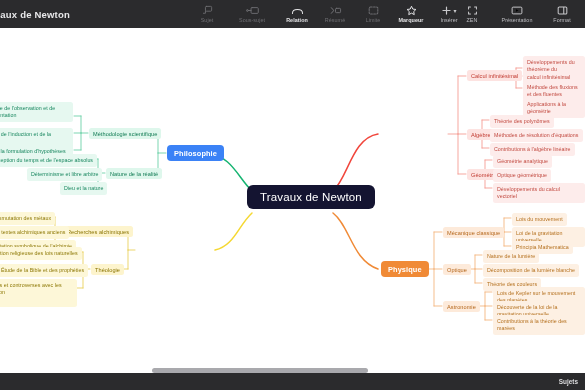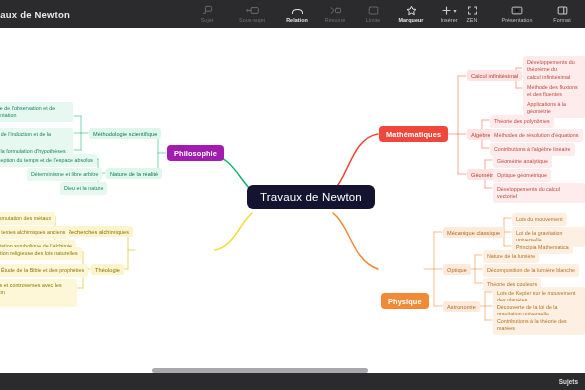--- a/index.html
+++ b/index.html
@@ -49,21 +49,21 @@
   
   .root {
     background:#141431; color:#ffffff;
     font-size:11.5px; border-radius:6px;
     padding:6px 13px; letter-spacing:.15px;
   }
   
   .l1 { font-size:7.4px; font-weight:700; color:#fff; border-radius:4px; padding:3.5px 7px; letter-spacing:.1px; }
   .l1.math { background:#f1463c; }
   .l1.phys { background:#f08a36; }
-  .l1.philo{ background:#a21caf; }
+  .l1.philo{ background:#3b82f6; }
   .l1.alch { background:#f5d832; color:#3b3100; }
 
   
   .l2 { font-size:5.6px; border-radius:2.5px; padding:2.5px 4px; letter-spacing:.05px; }
   .l2.math { background:#fde3e1; color:#c0392f; }
   .l2.phys { background:#fdeada; color:#b5671c; }
   .l2.philo{ background:#def7ec; color:#0f7a52; }
   .l2.alch { background:#fdf4cd; color:#8a7400; }
 
   
@@ -261,39 +261,38 @@
         <path d="M55 189 H48 M55 203 H48 M55 217 H48" stroke="#e9cf54" stroke-width="0.85"></path>
 
         <path d="M90 241 H83" stroke="#e9cf54" stroke-width="0.85"></path>
         <path d="M83 241 V224 M83 241 V260" stroke="#e9cf54" stroke-width="0.85"></path>
         <path d="M83 224 H76 M83 241 H76 M83 260 H76" stroke="#e9cf54" stroke-width="0.85"></path>
       </g>
     </svg>
 
     <div class="node root" style="left:247px; top:157px;">Travaux de Newton</div>
 
-    <div class="node l1 math" style="left:379px; top:98px;">Mathématiques</div>
 
     <div class="node l2 math" style="left:467px; top:42px;">Calcul infinitésimal</div>
     <div class="node l3 math" style="left:523px; top:28px; width:62px;">Développements du théorème du
 calcul infinitésimal</div>
     <div class="node l3 math" style="left:523px; top:53px; width:62px;">Méthode des fluxions et des fluentes</div>
     <div class="node l3 math" style="left:523px; top:70px; width:62px;">Applications à la géométrie</div>
 
     <div class="node l2 math" style="left:467px; top:101px;">Algèbre</div>
     <div class="node l3 math" style="left:490px; top:87px;">Théorie des polynômes</div>
     <div class="node l3 math" style="left:490px; top:101px;">Méthodes de résolution d'équations</div>
     <div class="node l3 math" style="left:490px; top:115px;">Contributions à l'algèbre linéaire</div>
 
     <div class="node l2 math" style="left:467px; top:141px;">Géométrie</div>
     <div class="node l3 math" style="left:493px; top:127px;">Géométrie analytique</div>
     <div class="node l3 math" style="left:493px; top:141px;">Optique géométrique</div>
     <div class="node l3 math" style="left:493px; top:155px;">Développements du calcul vectoriel</div>
 
-    <div class="node l1 phys" style="left:381px; top:233px;margin-top:32px;">Physique</div>
+    <div class="node l1 phys" style="left:381px; top:233px;">Physique</div>
 
     <div class="node l2 phys" style="left:443px; top:199px;">Mécanique classique</div>
     <div class="node l3 phys" style="left:512px; top:185px;">Lois du mouvement</div>
     <div class="node l3 phys" style="left:512px; top:199px;">Loi de la gravitation universelle</div>
     <div class="node l3 phys" style="left:512px; top:213px;">Principia Mathematica</div>
 
     <div class="node l2 phys" style="left:443px; top:236px;">Optique</div>
     <div class="node l3 phys" style="left:483px; top:222px;">Nature de la lumière</div>
     <div class="node l3 phys" style="left:483px; top:236px;">Décomposition de la lumière blanche</div>
     <div class="node l3 phys" style="left:483px; top:250px;">Théorie des couleurs</div>

